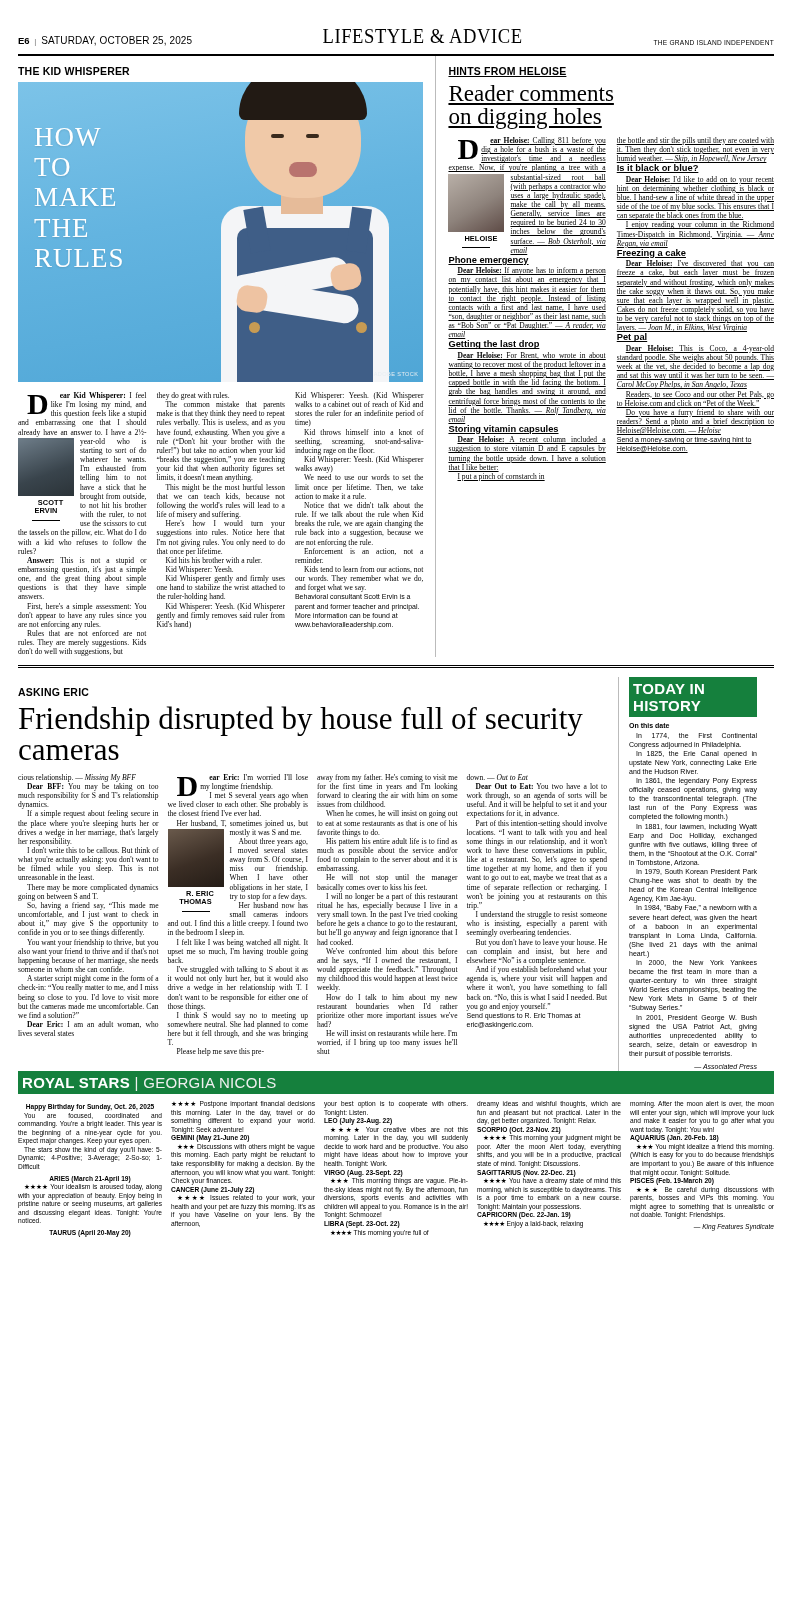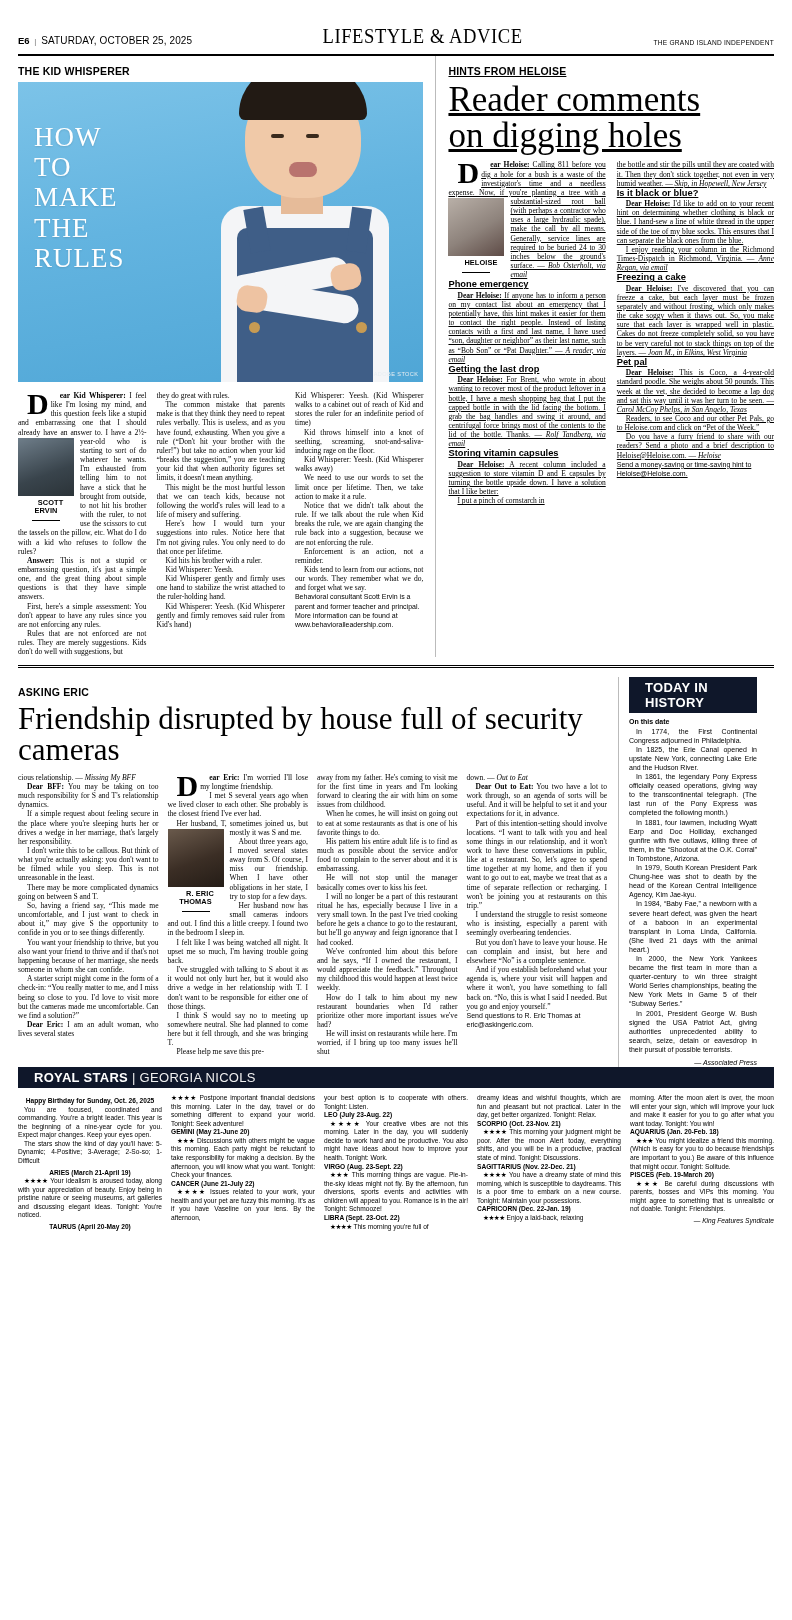--- a/index.html
+++ b/index.html
@@ -105,22 +105,22 @@
   .hr-double { border-top:1px solid #000; border-bottom:1px solid #000; height:3px; margin-top:8px; }
 
   
   .mid { display:flex; margin-top:9px; }
   .mid-left { width:600px; padding-right:11px; }
   .mid-right { width:138px; padding-left:10px; }
   .cols4 { display:flex; gap:9px; margin-top:7px; }
   .cols4 > div { width:calc((100% - 27px)/4); }
 
   .sect-band {
-    background:#0f172a; color:#fff; font-family:"Liberation Sans", sans-serif;
-    font-weight:bold; font-size:13px; padding:3px 16px; letter-spacing:.3px;
+    background:#15803d; color:#fff; font-family:"Liberation Sans", sans-serif;
+    font-weight:bold; font-size:15px; padding:3px 4px; letter-spacing:.3px;
   }
   .sect-band .light { font-weight:normal; color:#f0f0f0; }
   .tih-body { font-family:"Liberation Sans", sans-serif; font-size:7px; line-height:1.3; text-align:justify; }
   .tih-body p { margin:0 0 0 0; text-indent:7px; }
   .tih-body .ondate { font-weight:bold; text-indent:0; margin-bottom:1px; }
   .tih-body .src { text-indent:0; text-align:right; font-style:italic; margin-top:4px; }
 
   
   .horo-band { }
   .cols5 { display:flex; gap:9px; margin-top:6px; }
@@ -214,21 +214,21 @@
           <p>Kids tend to learn from our actions, not our words. They remember what we do, and forget what we say.</p>
           <p class="tagline">Behavioral consultant Scott Ervin is a parent and former teacher and principal. More information can be found at www.behavioralleadership.com.</p>
         </div>
       </div>
     </div>
 
     <div class="vrule"></div>
 
     <div class="right-pack">
       <div class="kicker">HINTS FROM HELOISE</div>
-      <div class="headline-serif" style="font-size:35px;margin-bottom:7px;">
+      <div class="headline-serif" style="font-size:23px;margin-bottom:7px;">
         <div>Reader comments</div>
         <div>on digging holes</div>
       </div>
 
       <div class="cols2">
         <div class="col-text">
           <p class="dropcap"><b>Dear Heloise:</b> Calling 811 before you dig a hole for a bush is a waste of the investigator's time and a needless expense. Now, if you're planting a tree with a substantial-sized <span class="mug">
                 <span class="photo" style="display:block;background:linear-gradient(150deg,#b9b0a8,#8e837c 55%,#5e4b46)"></span>
                 <span class="name" style="display:block">HELOISE</span>
                 <span class="dash" style="display:block"></span>

